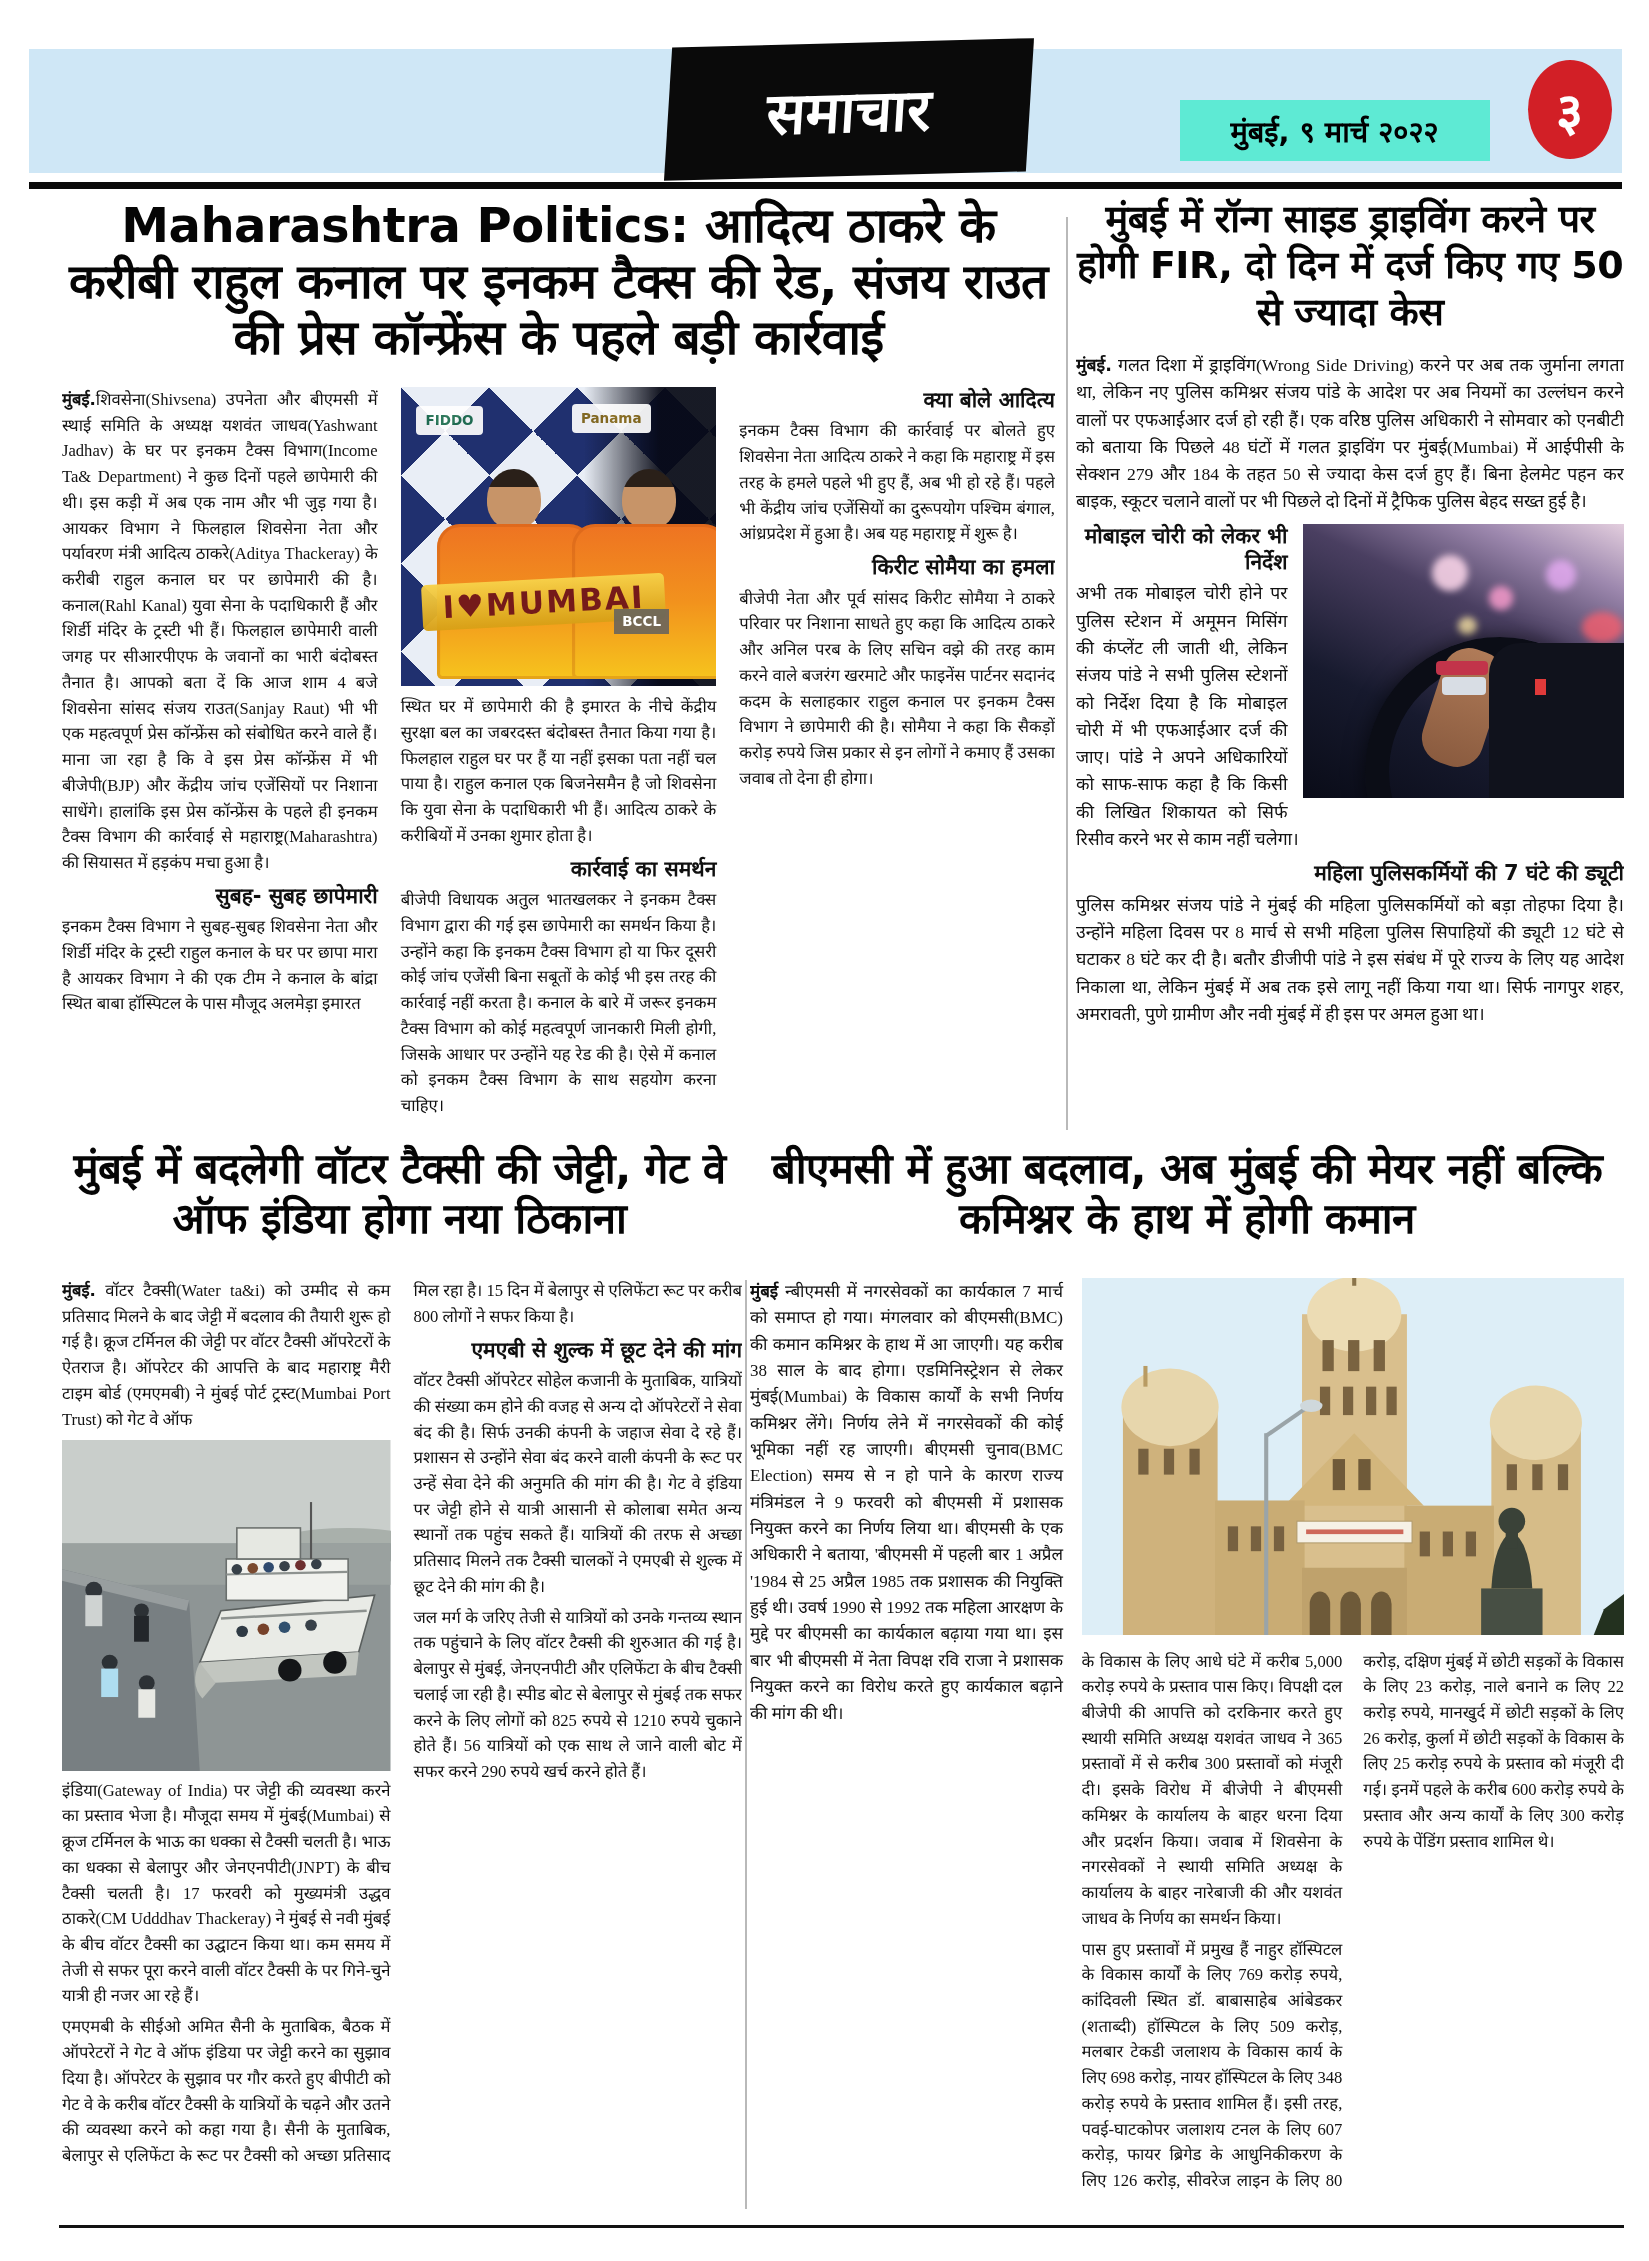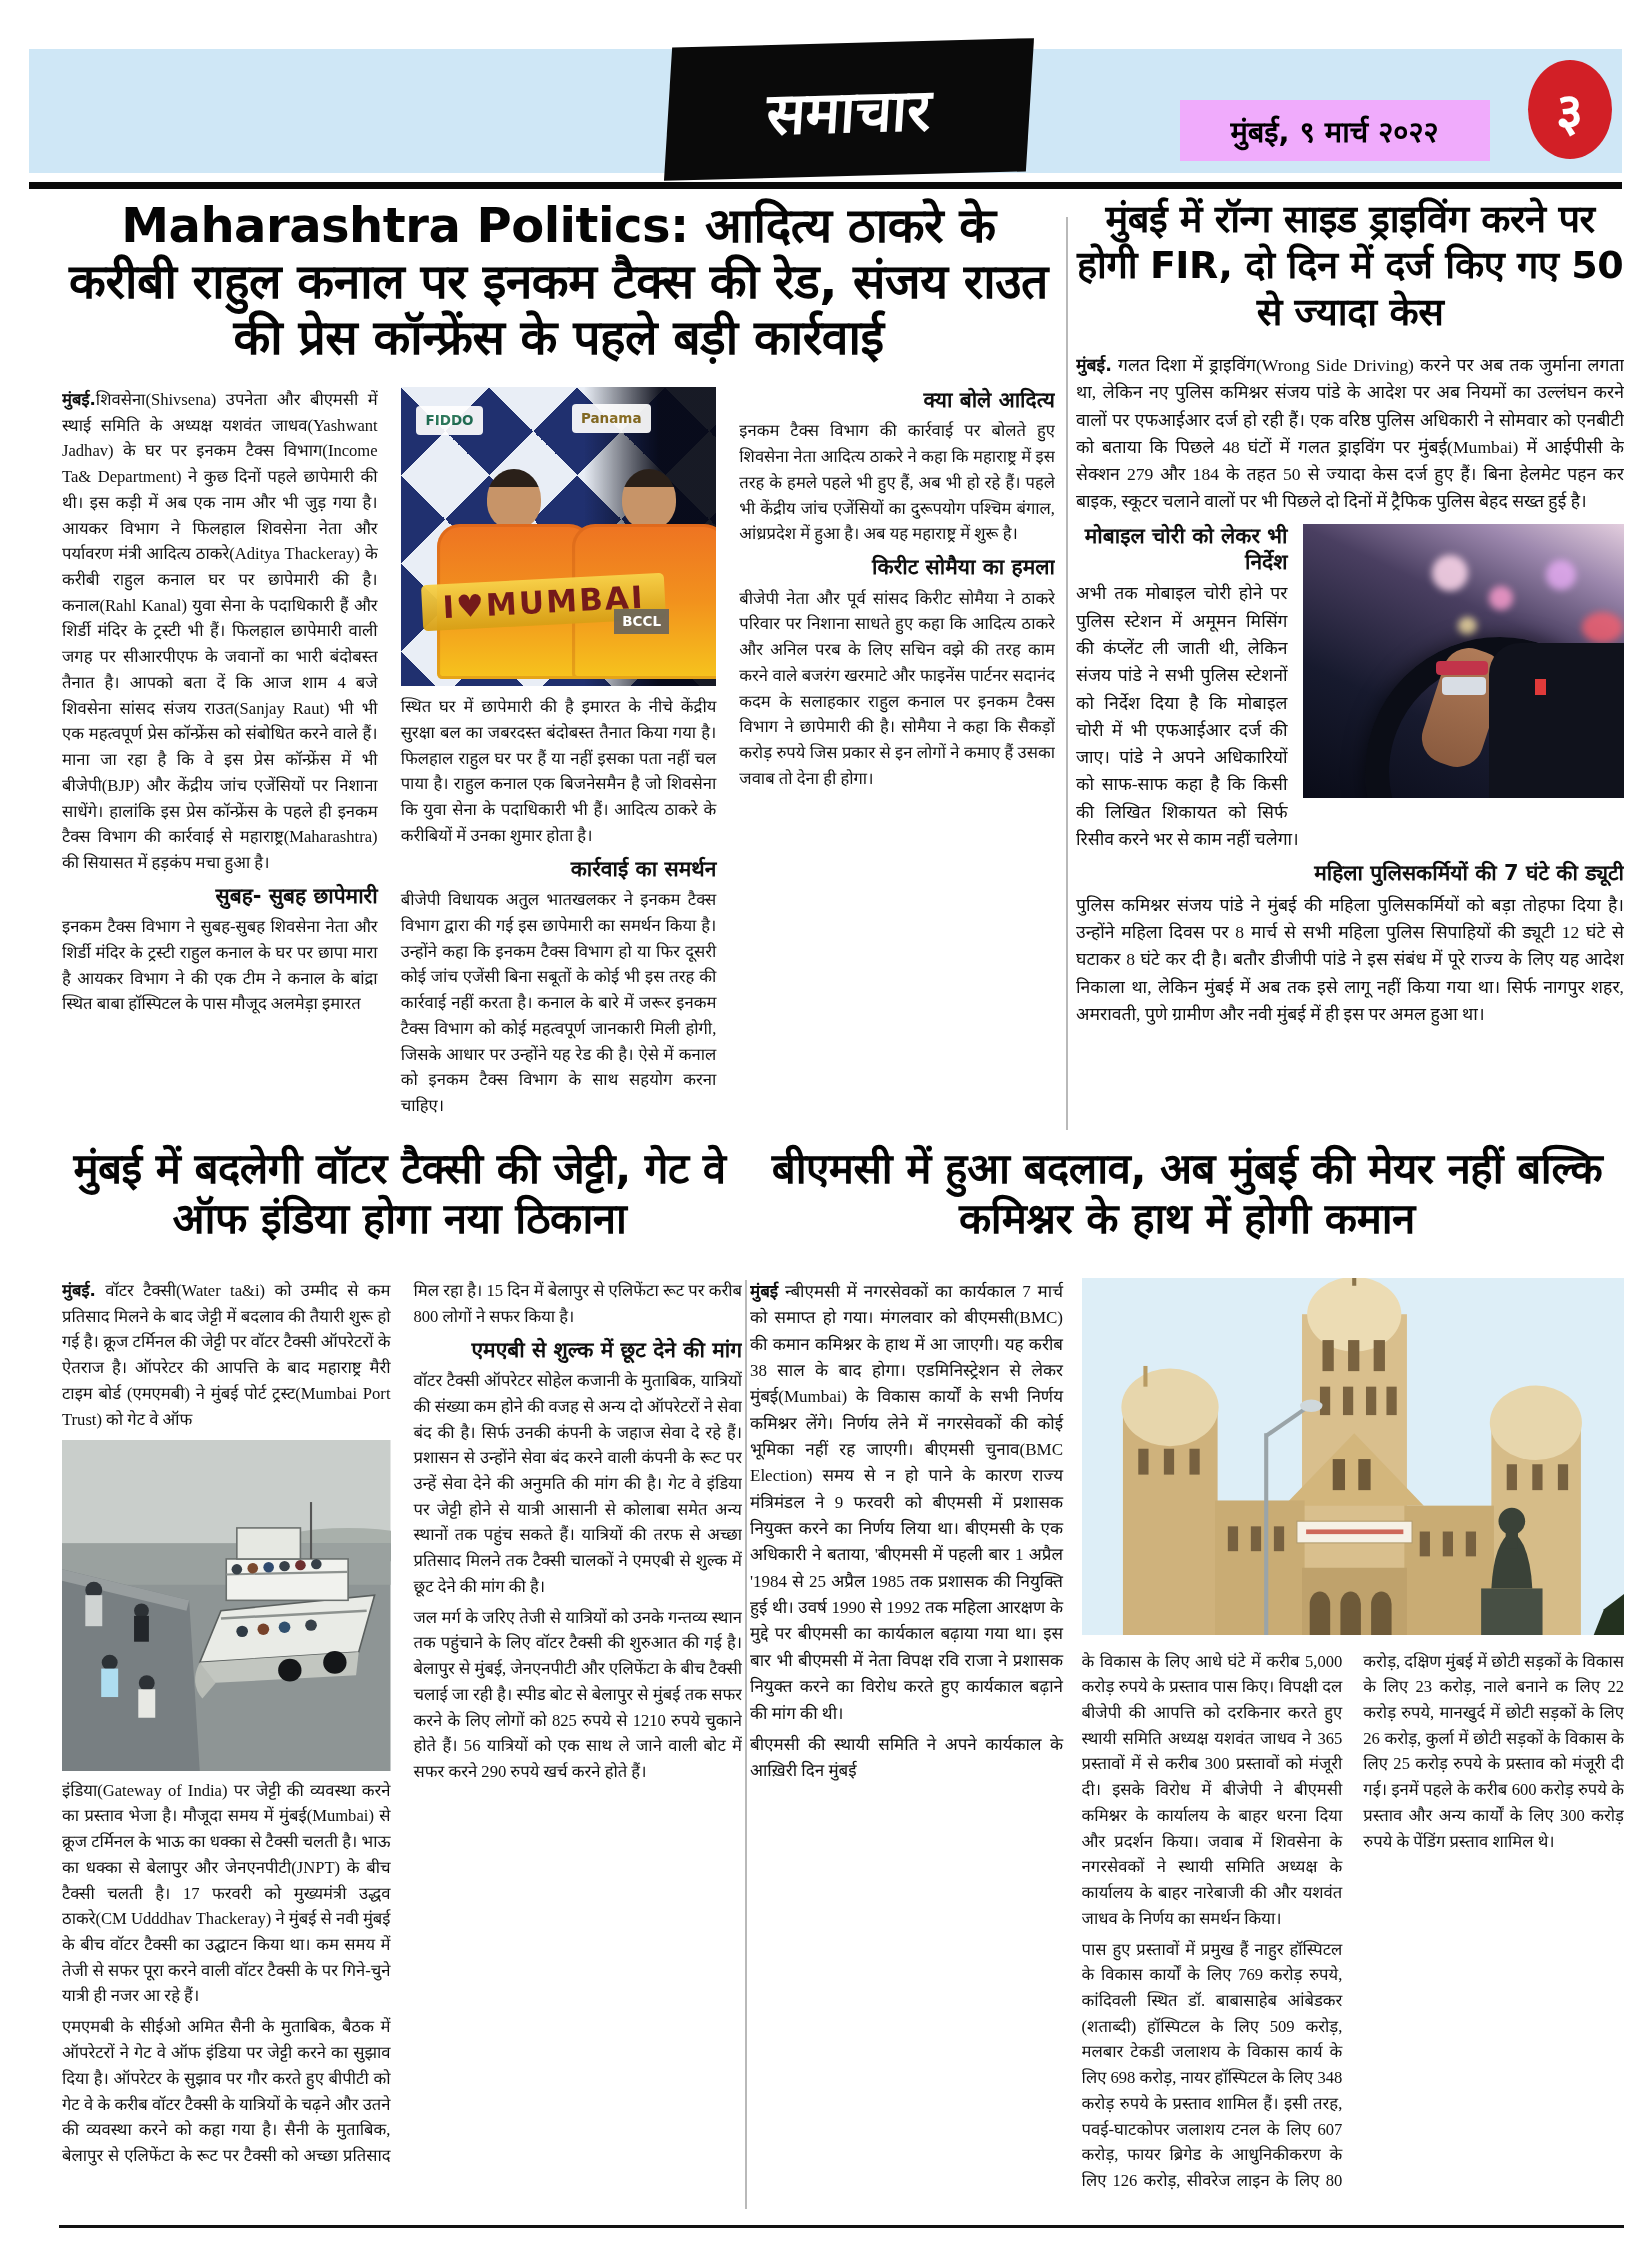--- a/index.html
+++ b/index.html
@@ -7,21 +7,21 @@
         font-family:"Liberation Serif","DejaVu Serif",serif;color:#101010;}
 
   
   .band{position:absolute;left:28.5px;top:49px;width:1593px;height:124px;background:#cfe7f6;}
   .brand{position:absolute;left:34px;top:7.2px;width:463px;height:110px;background:#d21f26;color:#fff;
          display:flex;align-items:center;justify-content:center;font-family:"DejaVu Sans","Liberation Sans",sans-serif;
          font-size:46px;font-weight:800;letter-spacing:-1px;}
   .flag{position:absolute;left:639px;top:-6.2px;width:362px;height:133px;background:#0a0a0a;color:#fff;
         display:flex;align-items:center;justify-content:center;font-family:"DejaVu Sans","Liberation Sans",sans-serif;
         font-size:58px;font-weight:800;transform:rotate(-1.5deg) skew(-5deg);}
-  .datebox{position:absolute;left:1151px;top:51px;width:310px;height:61px;background:#f0abfc;color:#000;
+  .datebox{position:absolute;left:1151px;top:51px;width:310px;height:61px;background:#5eead4;color:#000;
            display:flex;align-items:center;justify-content:center;font-size:29px;font-weight:700;
            font-family:"DejaVu Sans","Liberation Sans",sans-serif;}
   .badge{position:absolute;left:1499px;top:11.4px;width:84px;height:99px;background:#d21f26;border-radius:50%;
          color:#fff;display:flex;align-items:center;justify-content:center;font-size:52px;font-weight:800;
          font-family:"DejaVu Sans","Liberation Sans",sans-serif;}
   .mast-rule{position:absolute;left:28.5px;top:182px;width:1593px;height:7.2px;background:#0a0a0a;}
 
   
   .headline{font-family:"DejaVu Sans","Liberation Sans",sans-serif;font-weight:800;text-align:center;
             color:#050505;letter-spacing:-0.5px;}
@@ -206,21 +206,20 @@
     <p><span>एमएमबी के सीईओ अमित सैनी के मुताबिक, बैठक में ऑपरेटरों ने गेट वे ऑफ इंडिया पर जेट्टी करने का सुझाव दिया है। ऑपरेटर के सुझाव पर गौर करते हुए बीपीटी को गेट वे के करीब वॉटर टैक्सी के यात्रियों के चढ़ने और उतने की व्यवस्था करने को कहा गया है। सैनी के मुताबिक, बेलापुर से एलिफेंटा के रूट पर टैक्सी को अच्छा प्रतिसाद मिल रहा है। 15 दिन में बेलापुर से एलिफेंटा रूट पर करीब 800 लोगों ने सफर किया है।</span></p>
     <h3 class="sub">एमएबी से शुल्क में छूट देने की मांग</h3>
     <p><span>वॉटर टैक्सी ऑपरेटर सोहेल कजानी के मुताबिक, यात्रियों की संख्या कम होने की वजह से अन्य दो ऑपरेटरों ने सेवा बंद की है। सिर्फ उनकी कंपनी के जहाज सेवा दे रहे हैं। प्रशासन से उन्होंने सेवा बंद करने वाली कंपनी के रूट पर उन्हें सेवा देने की अनुमति की मांग की है। गेट वे इंडिया पर जेट्टी होने से यात्री आसानी से कोलाबा समेत अन्य स्थानों तक पहुंच सकते हैं। यात्रियों की तरफ से अच्छा प्रतिसाद मिलने तक टैक्सी चालकों ने एमएबी से शुल्क में छूट देने की मांग की है।</span></p>
     <p><span>जल मर्ग के जरिए तेजी से यात्रियों को उनके गन्तव्य स्थान तक पहुंचाने के लिए वॉटर टैक्सी की शुरुआत की गई है। बेलापुर से मुंबई, जेनएनपीटी और एलिफेंटा के बीच टैक्सी चलाई जा रही है। स्पीड बोट से बेलापुर से मुंबई तक सफर करने के लिए लोगों को 825 रुपये से 1210 रुपये चुकाने होते हैं। 56 यात्रियों को एक साथ ले जाने वाली बोट में सफर करने 290 रुपये खर्च करने होते हैं।</span></p>
   </div>
 
   <div class="headline h-bmc">बीएमसी में हुआ बदलाव, अब मुंबई की मेयर नहीं बल्कि कमिश्नर के हाथ में होगी कमान</div>
   <div id="bmc-wrap">
     <div id="bmc-col1" class="body-txt">
       <p><b class="dl">मुंबई</b> <span>न्बीएमसी में नगरसेवकों का कार्यकाल 7 मार्च को समाप्त हो गया। मंगलवार को बीएमसी(BMC) की कमान कमिश्नर के हाथ में आ जाएगी। यह करीब 38 साल के बाद होगा। एडमिनिस्ट्रेशन से लेकर मुंबई(Mumbai) के विकास कार्यों के सभी निर्णय कमिश्नर लेंगे। निर्णय लेने में नगरसेवकों की कोई भूमिका नहीं रह जाएगी। बीएमसी चुनाव(BMC Election) समय से न हो पाने के कारण राज्य मंत्रिमंडल ने 9 फरवरी को बीएमसी में प्रशासक नियुक्त करने का निर्णय लिया था। बीएमसी के एक अधिकारी ने बताया, 'बीएमसी में पहली बार 1 अप्रैल '1984 से 25 अप्रैल 1985 तक प्रशासक की नियुक्ति हुई थी। उवर्ष 1990 से 1992 तक महिला आरक्षण के मुद्दे पर बीएमसी का कार्यकाल बढ़ाया गया था। इस बार भी बीएमसी में नेता विपक्ष रवि राजा ने प्रशासक नियुक्त करने का विरोध करते हुए कार्यकाल बढ़ाने की मांग की थी।</span></p>
-      <p><span>बीएमसी की स्थायी समिति ने अपने कार्यकाल के आख़िरी दिन मुंबई</span></p>
     </div>
     <div id="bmc-right">
       <div class="photo photo-bmc">
         <svg viewBox="0 0 1060 690" preserveAspectRatio="none">
           <rect x="0" y="0" width="1060" height="690" fill="#ddeef7"></rect>
           <rect x="80" y="260" width="185" height="430" fill="#cfb27c"></rect>
           <ellipse cx="172" cy="250" rx="95" ry="75" fill="#e7d6ac"></ellipse>
           <rect x="120" y="170" width="8" height="40" fill="#b89b63"></rect>
           <rect x="800" y="290" width="175" height="400" fill="#d6bc88"></rect>
           <ellipse cx="887" cy="280" rx="90" ry="72" fill="#e7d6ac"></ellipse>

